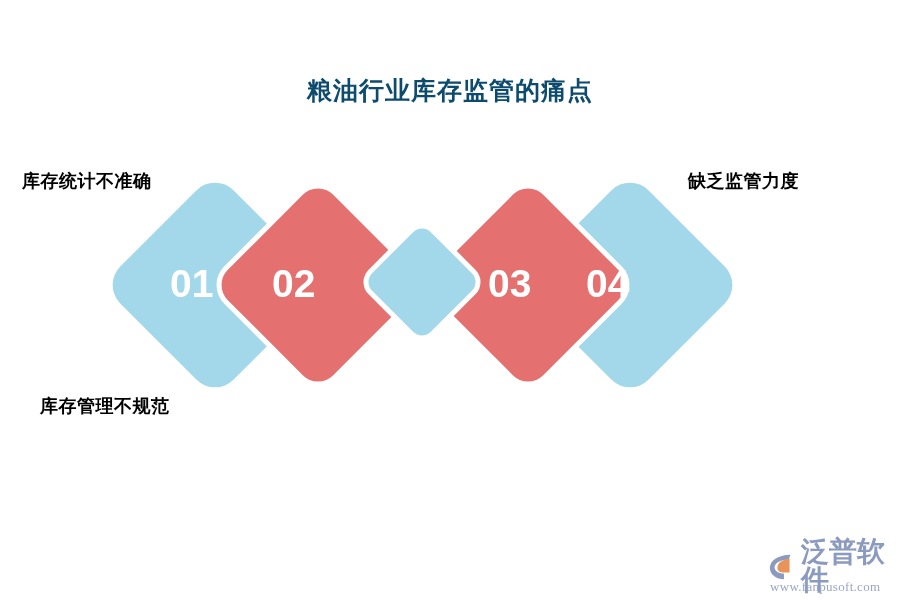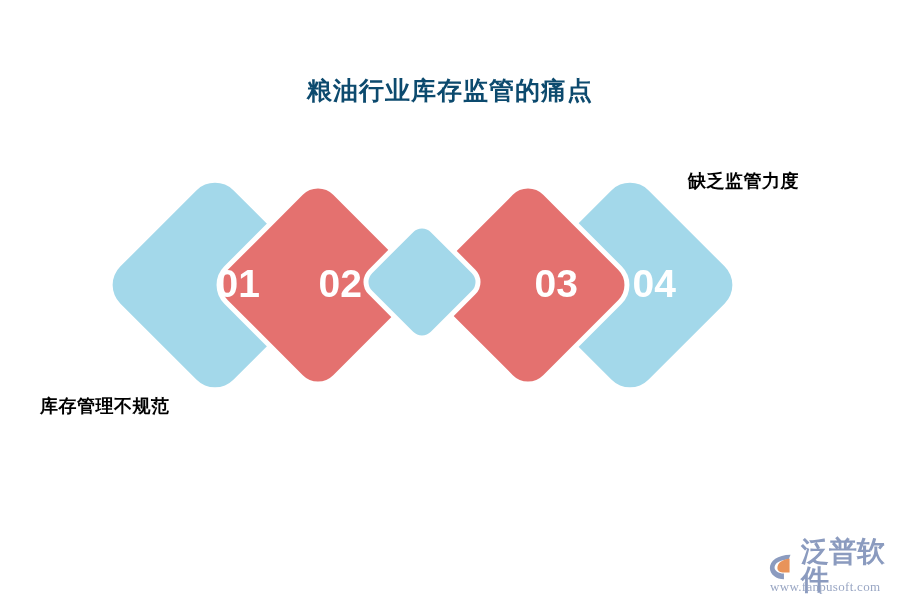--- a/index.html
+++ b/index.html
@@ -51,21 +51,21 @@
   }
 
   
   .num {
     position: absolute;
     color: #ffffff;
     font-weight: bold;
     font-size: 39px;
     letter-spacing: 0px;
     line-height: 1;
-    text-align: right;
+    text-align: left;
     width: 90px;
     font-family: "Liberation Sans", "DejaVu Sans", sans-serif;
   }
   .num-01 { left: 170px; top: 264px; }
   .num-02 { left: 272px; top: 264px; }
   .num-03 { left: 488px; top: 264px; }
   .num-04 { left: 586px; top: 264px; }
 
   
   .caption {
@@ -152,20 +152,21 @@
         <rect x="-44" y="-44" width="88" height="88" rx="15" ry="15" fill="#a3d8ea" stroke="#ffffff" stroke-width="5"></rect>
       </g>
     </svg>
   </div>
 
   <div class="num num-01">01</div>
   <div class="num num-02">02</div>
   <div class="num num-03">03</div>
   <div class="num num-04">04</div>
 
+  <div class="caption cap-tl">库存统计不准确</div>
   <div class="caption cap-bl">库存管理不规范</div>
   <div class="caption cap-tr">缺乏监管力度</div>
 
   <div class="logo">
     <div class="logo-row">
       <svg class="logo-mark" viewBox="0 0 32 32">
         <path d="M24 4 C10 4 2 11 2 18 C2 25 9 30 17 30 L17 24 C11 24 7 21 7 17.5 C7 13 13 9 22 9 Z" fill="#8b9bbf"></path>
         <path d="M23 8 C15 9 10 13 10 18 C10 21 13 23 17 23 L23 23 Z" fill="#e8935a"></path>
       </svg>
       <span class="logo-text">泛普软件</span>

